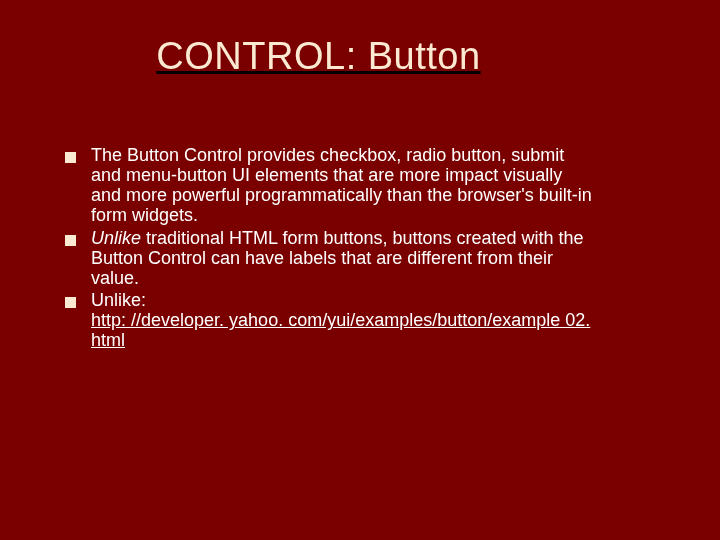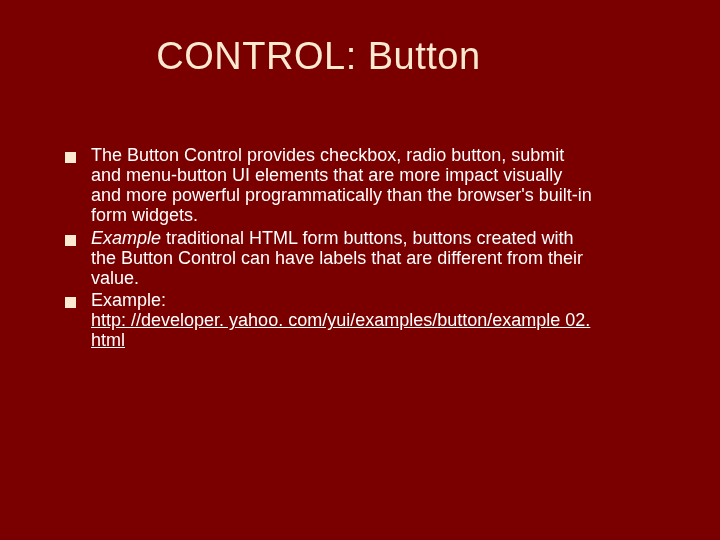--- a/index.html
+++ b/index.html
@@ -9,20 +9,21 @@
     height: 540px;
     background: #7a0000;
     font-family: Tahoma, Arial, sans-serif;
     overflow: hidden;
   }
   .slide {
     width: 637px;
     height: 540px;
     position: relative;
     box-sizing: border-box;
+    text-decoration: underline;
   }
   .title {
     color: #fbead1;
     font-size: 38px;
     font-weight: 400;
     text-align: center;
     padding-top: 35px;
     letter-spacing: 0.5px;
   }
   .body {
@@ -60,22 +61,22 @@
   <div class="body">
 
     <div class="row">
       <div class="bullet"></div>
       <div class="text">The Button Control provides checkbox, radio button, submit and menu-button UI elements that are more impact visually and more powerful programmatically than the browser's built-in form widgets.</div>
     </div>
 
 
     <div class="row">
       <div class="bullet"></div>
-      <div class="text"><span class="italic">Example</span><span> traditional HTML form buttons, buttons created with the Button Control can have labels that are different from their value.</span></div>
+      <div class="text"><span class="italic">Unlike</span><span> traditional HTML form buttons, buttons created with the Button Control can have labels that are different from their value.</span></div>
     </div>
 
     <div class="row">
       <div class="bullet"></div>
-      <div class="text"><span>Example:</span><br><span class="link">http: //developer. yahoo. com/yui/examples/button/example 02. html</span></div>
+      <div class="text"><span>Unlike:</span><br><span class="link">http: //developer. yahoo. com/yui/examples/button/example 02. html</span></div>
     </div>
 
   </div>
 </div>
 
 </body></html>

